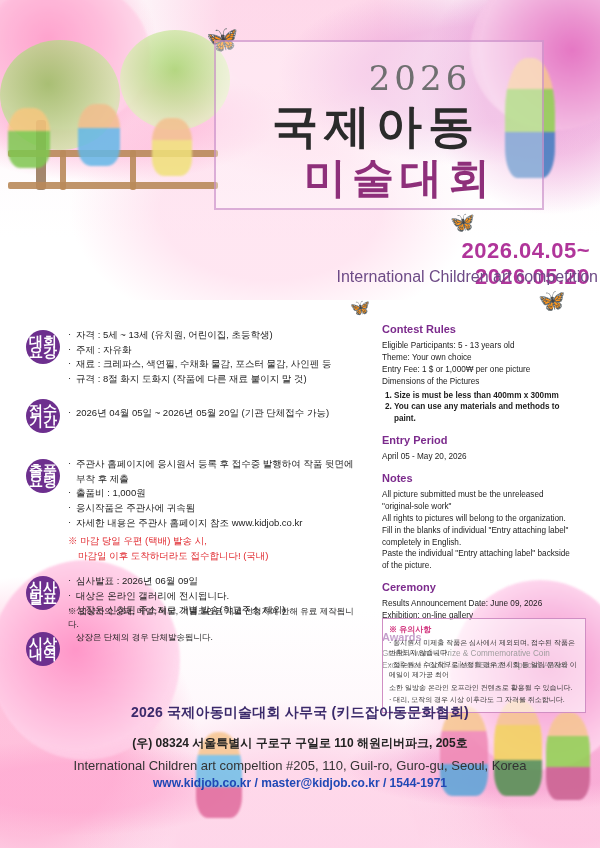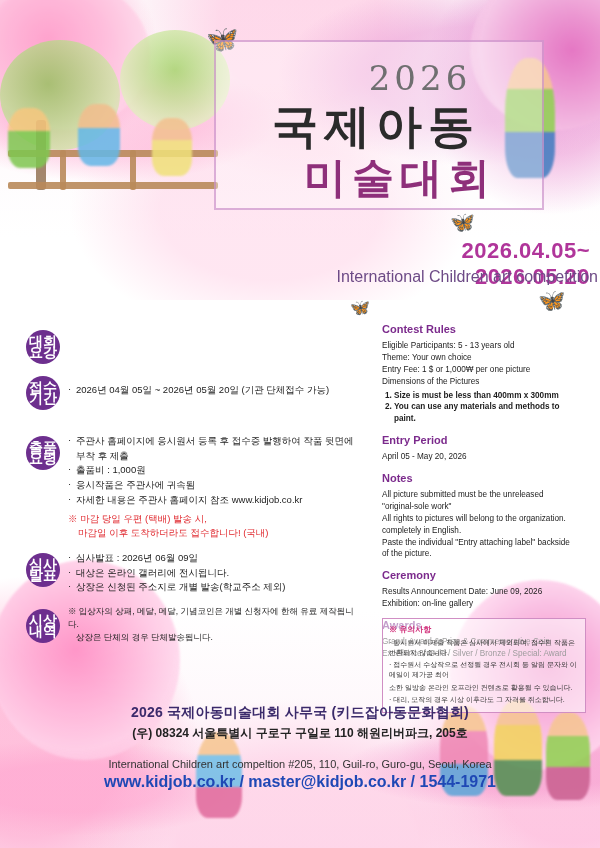--- a/index.html
+++ b/index.html
@@ -123,23 +123,23 @@
     padding:5px 6px;box-sizing:border-box;
   }
   .caution .ctitle{color:#d12f7a;font-size:8px;font-weight:bold;margin-bottom:3px;}
   .caution p{margin:0 0 2px;font-size:7px;color:#333;line-height:1.45;}
 
   
   .footer{
     position:absolute;left:0;top:704px;width:600px;text-align:center;
   }
   .f1{font-size:14px;font-weight:bold;color:#3b2a6b;letter-spacing:.2px;}
-  .f2{font-size:12px;font-weight:bold;color:#222;margin-top:3px;}
-  .f3{font-size:11px;color:#333;margin-top:16px;}
-  .f4{font-size:16px;font-weight:bold;color:#1f48b5;margin-top:3px;}
+  .f2{font-size:12px;font-weight:bold;color:#222;margin-top:13px;}
+  .f3{font-size:13px;color:#333;margin-top:6px;}
+  .f4{font-size:12px;font-weight:bold;color:#1f48b5;margin-top:3px;}
 
   
   .bfly{position:absolute;font-size:26px;line-height:1;color:#7b2f9b;opacity:.9;}
 </style>
 </head>
 <body>
 
 <div class="poster">
   <div class="topband"></div>
   <div class="bottomband"></div>
@@ -176,20 +176,28 @@
   <div class="dates">2026.04.05~  2026.05.20</div>
   <div class="subtitle-en">International Children art competition</div>
 
   <div class="left">
 
     <div class="row">
       <div class="pill">
         <span>대회</span>
         <span>요강</span>
       </div>
+      <div class="rowbody">
+        <ul>
+          <li>자격 : 5세 ~ 13세 (유치원, 어린이집, 초등학생)</li>
+          <li>주제 : 자유화</li>
+          <li>재료 : 크레파스, 색연필, 수채화 물감, 포스터 물감, 사인펜 등</li>
+          <li>규격 : 8절 화지 도화지 (작품에 다른 재료 붙이지 말 것)</li>
+        </ul>
+      </div>
     </div>
 
     <div class="row" style="margin-top:10px;">
       <div class="pill">
         <span>접수</span>
         <span>기간</span>
       </div>
       <div class="rowbody" style="padding-top:9px;">
         <ul>
             <li class="plain">2026년 04월 05일 ~ 2026년 05월 20일 (기관 단체접수 가능)</li>
@@ -258,20 +266,21 @@
     <div class="blk">
       <h3>Entry Period</h3>
       <p>April 05 - May 20, 2026</p>
     </div>
 
     <div class="blk">
       <h3>Notes</h3>
       <p>All picture submitted must be the unreleased</p>
       <p>"original-sole work"</p>
       <p>All rights to pictures will belong to the organization.</p>
+      <p>Fill in the blanks of individual "Entry attaching label"</p>
       <p>completely in English.</p>
       <p>Paste the individual "Entry attaching label" backside</p>
       <p>of the picture.</p>
     </div>
 
     <div class="blk">
       <h3>Ceremony</h3>
       <p>Results Announcement Date: June 09, 2026</p>
       <p>Exhibition: on-line gallery</p>
     </div>

